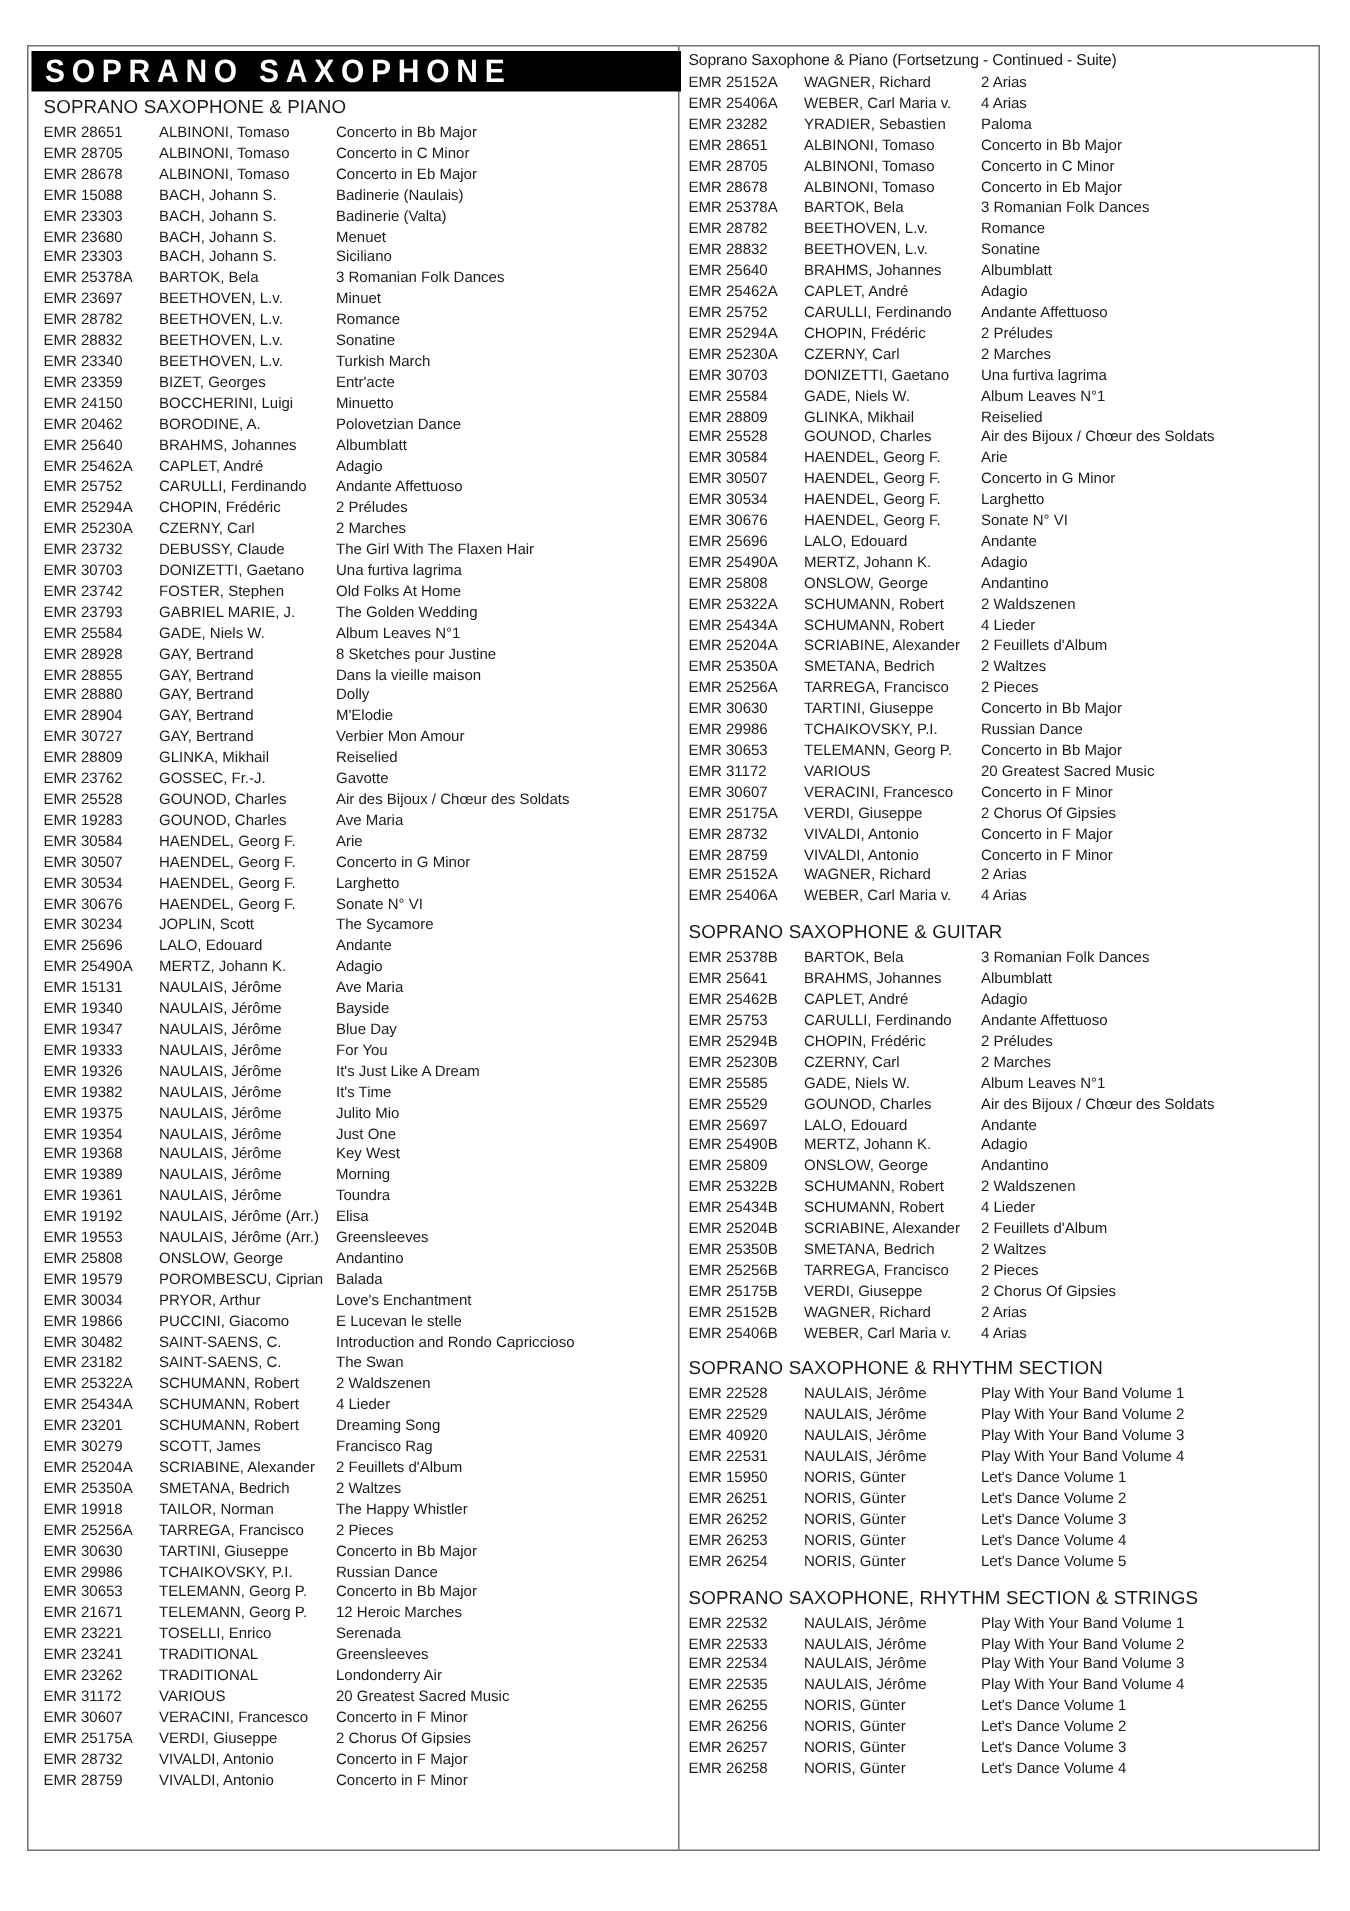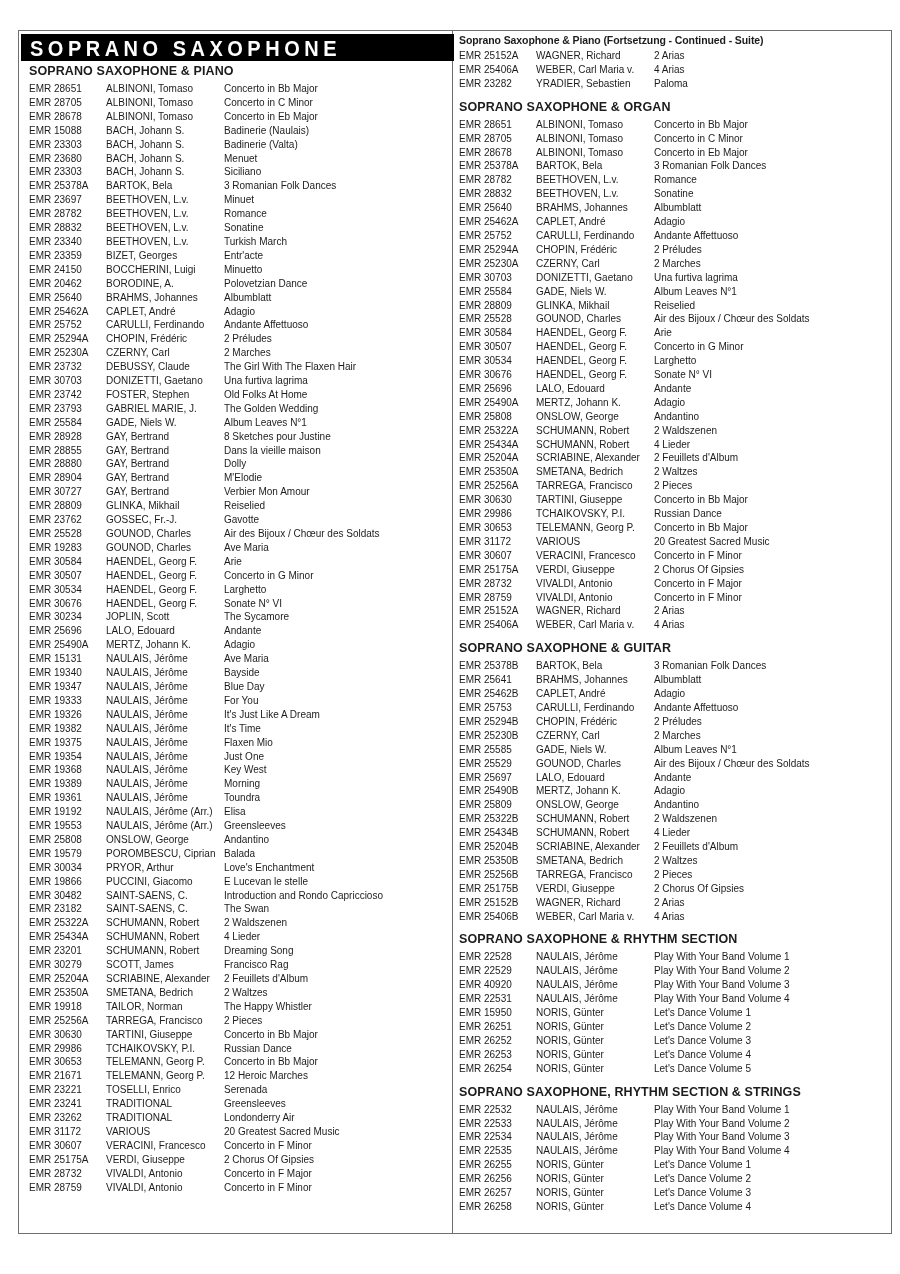--- a/index.html
+++ b/index.html
@@ -2,39 +2,39 @@
 <html><head>
 <meta charset="utf-8">
 <style>
   html,body { margin:0; padding:0; background:#ffffff; }
   .page {
     position:relative; width:900px; height:1274px; background:#ffffff;
     font-family:"Liberation Sans", sans-serif; color:#1c1c1c; overflow:hidden;
   }
   .frame {
     position:absolute; left:18px; top:30px; width:860px; height:1202px;
-    border:1px solid #6f6f6f; background:#ffffff;padding-left:12px;
+    border:1px solid #6f6f6f; background:#ffffff;
   }
   .divider {
     position:absolute; left:433px; top:0; bottom:0; width:1px; background:#6f6f6f;
   }
   .titlebar {
     position:absolute; left:2px; top:3px; width:433px; height:27px;
     background:#000000; color:#ffffff; display:flex; align-items:center;
     padding-left:9px; box-sizing:border-box;
   }
   .titlebar span {
     font-size:20px; font-weight:bold; letter-spacing:4.5px; line-height:1;
     transform:scaleY(1.08); transform-origin:left center; white-space:nowrap;
   }
   .col { position:absolute; top:0; }
   .col-left  { left:10px;  top:24px; width:414px; }
   .col-right { left:440px; top:4px;  width:412px; }
   .sec-head {
-    font-weight:bold; font-size:12.5px; line-height:13px;
+    font-weight:normal; font-size:12.5px; line-height:13px;
     margin:10px 0 4px 0; letter-spacing:0.1px; white-space:nowrap;
   }
   .sec-head.cont {
     font-size:10.5px; line-height:11px; margin:0 0 3px 0; letter-spacing:-0.1px;
   }
   .row { display:flex; line-height:13.9px; font-size:10px; }
   .c-num   { width:77px;  flex:none; white-space:nowrap; }
   .c-comp  { width:118px; flex:none; white-space:nowrap; }
   .c-title { flex:1; white-space:nowrap; }
 </style>
@@ -280,21 +280,21 @@
           <span class="c-title">It's Just Like A Dream</span>
         </div>
         <div class="row">
           <span class="c-num">EMR 19382</span>
           <span class="c-comp">NAULAIS, Jérôme</span>
           <span class="c-title">It's Time</span>
         </div>
         <div class="row">
           <span class="c-num">EMR 19375</span>
           <span class="c-comp">NAULAIS, Jérôme</span>
-          <span class="c-title">Flaxen Mio</span>
+          <span class="c-title">Julito Mio</span>
         </div>
         <div class="row">
           <span class="c-num">EMR 19354</span>
           <span class="c-comp">NAULAIS, Jérôme</span>
           <span class="c-title">Just One</span>
         </div>
         <div class="row">
           <span class="c-num">EMR 19368</span>
           <span class="c-comp">NAULAIS, Jérôme</span>
           <span class="c-title">Key West</span>
@@ -460,21 +460,20 @@
         <div class="row">
           <span class="c-num">EMR 25406A</span>
           <span class="c-comp">WEBER, Carl Maria v.</span>
           <span class="c-title">4 Arias</span>
         </div>
         <div class="row">
           <span class="c-num">EMR 23282</span>
           <span class="c-comp">YRADIER, Sebastien</span>
           <span class="c-title">Paloma</span>
         </div>
-        <div class="sec-head">SOPRANO SAXOPHONE &amp; ORGAN</div>
         <div class="row">
           <span class="c-num">EMR 28651</span>
           <span class="c-comp">ALBINONI, Tomaso</span>
           <span class="c-title">Concerto in Bb Major</span>
         </div>
         <div class="row">
           <span class="c-num">EMR 28705</span>
           <span class="c-comp">ALBINONI, Tomaso</span>
           <span class="c-title">Concerto in C Minor</span>
         </div>

